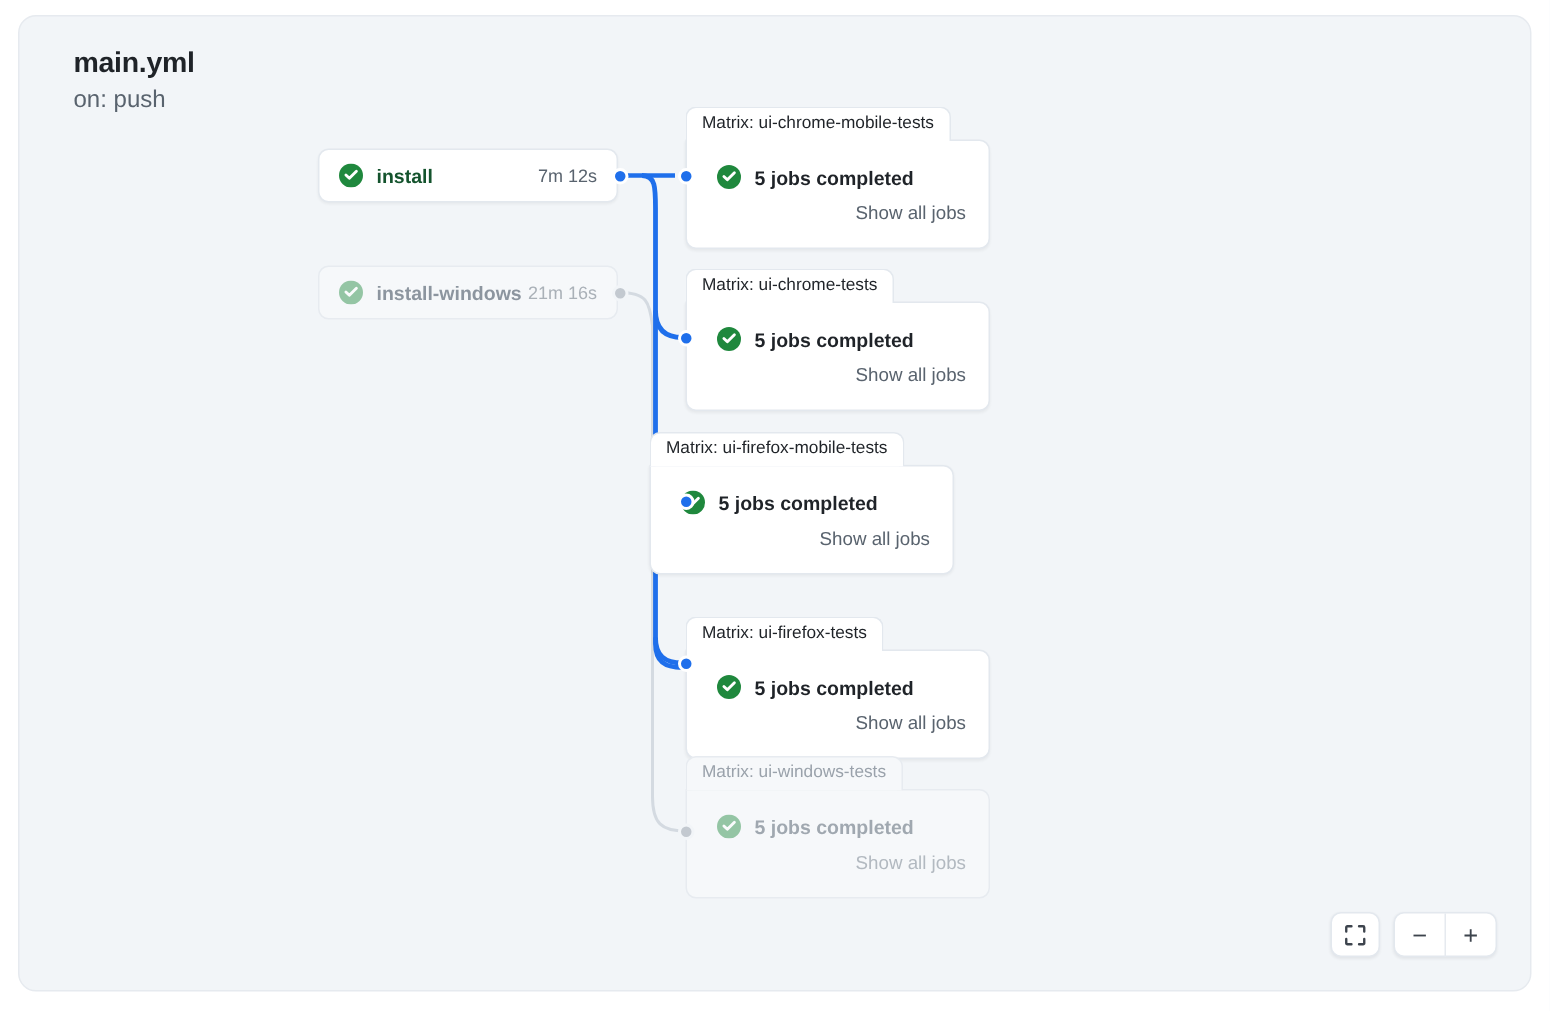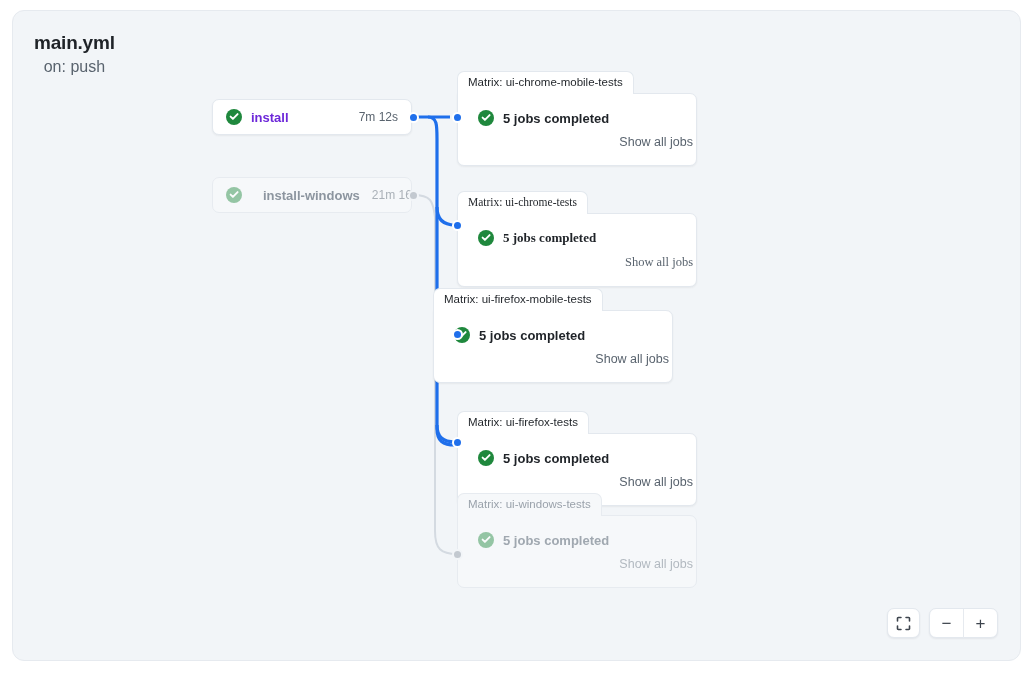--- a/index.html
+++ b/index.html
@@ -18,21 +18,21 @@
     position: absolute;
     left: 12px; top: 10px;
     width: 1009px; height: 651px;
     background: #f2f5f8;
     border: 1px solid #e6eaef;
     border-radius: 12px;
     overflow: hidden;
   }
 
   
-  .graph-header { position: absolute; left: 21px; top: 20px; text-align: center; }
+  .graph-header { position: absolute; left: 36px; top: 20px; }
   .graph-title {
     font-size: 19px; font-weight: bold; color: #1f2328;
     letter-spacing: -0.2px; line-height: 24px;
   }
   .graph-subtitle {
     font-size: 16px; color: #59636e; line-height: 20px; margin-top: 2px;
   }
 
   
   .edges { position: absolute; left: 0; top: 0; width: 1009px; height: 651px; }
@@ -42,38 +42,38 @@
     position: absolute;
     background: #ffffff;
     border: 1px solid #e3e8ee;
     border-radius: 7px;
     box-shadow: 0 1px 2px rgba(27,31,36,0.06);
     display: flex; align-items: center;
     padding: 0 13px;
     height: 36px;
   }
   .node .label {
-    font-size: 13px; font-weight: bold; color: #6d28d9;
+    font-size: 13px; font-weight: bold; color: #14532d;
     margin-left: 9px; flex: 1 1 auto; white-space: nowrap;
   }
   .node .duration {
     font-size: 12px; color: #59636e; white-space: nowrap;
   }
   .node.dimmed {
     background: #f6f8fa;
     border-color: #e7ebf0;
     box-shadow: none;
   }
   .node.dimmed .label { color: #8c959f; }
   .node.dimmed .duration { color: #aab1b8; text-align: center; }
 
   
   .matrix {
     position: absolute;
-    width: 240px;
+    width: 203px;
   }
   .matrix .tab {
     display: inline-block;
     background: #ffffff;
     border: 1px solid #e3e8ee;
     border-bottom: none;
     border-radius: 7px 7px 0 0;
     font-size: 11.5px;
     color: #1f2328;
     padding: 4px 10px 5px 10px;
@@ -81,21 +81,21 @@
     position: relative;
     z-index: 2;
     white-space: nowrap;
   }
   .matrix .body {
     background: #ffffff;
     border: 1px solid #e3e8ee;
     border-radius: 0 7px 7px 7px;
     box-shadow: 0 1px 2px rgba(27,31,36,0.06);
     margin-top: -1px;
-    padding: 16px 3px 16px 20px;
+    padding: 16px 15px 16px 20px;
     position: relative;
     z-index: 1;
   }
   .matrix .row { display: flex; align-items: center; }
   .matrix .row .txt {
     font-size: 13px; font-weight: bold; color: #1f2328; margin-left: 9px;
   }
   .matrix .showall {
     font-size: 12.5px; color: #59636e; margin-top: 9px; margin-left: 1px; text-align: right;
   }
@@ -176,21 +176,21 @@
     <div class="node" style="left:199px; top:88px; width:200px;">
       <svg class="check" viewBox="0 0 16 16">
         <circle cx="8" cy="8" r="8" fill="#1f883d"></circle>
         <path d="M11.6 5.1 L6.9 9.9 L4.6 7.6" fill="none" stroke="#ffffff" stroke-width="1.9" stroke-linecap="round" stroke-linejoin="round"></path>
       </svg>
       <span class="label">install</span>
       <span class="duration">7m 12s</span>
     </div>
     <div class="dot" style="left:395px; top:101px;"></div>
 
-    <div class="node dimmed" style="left:199px; top:166px; width:200px;gap:12px;">
+    <div class="node dimmed" style="left:199px; top:166px; width:200px;">
       <svg class="check dim" viewBox="0 0 16 16">
         <circle cx="8" cy="8" r="8" fill="#1f883d"></circle>
         <path d="M11.6 5.1 L6.9 9.9 L4.6 7.6" fill="none" stroke="#ffffff" stroke-width="1.9" stroke-linecap="round" stroke-linejoin="round"></path>
       </svg>
       <span class="label">install-windows</span>
       <span class="duration">21m 16s</span>
     </div>
     <div class="dot gray" style="left:395px; top:179px;"></div>
 
     <div class="matrix" style="left:444px; top:60px;">
@@ -201,21 +201,21 @@
             <circle cx="8" cy="8" r="8" fill="#1f883d"></circle>
             <path d="M11.6 5.1 L6.9 9.9 L4.6 7.6" fill="none" stroke="#ffffff" stroke-width="1.9" stroke-linecap="round" stroke-linejoin="round"></path>
           </svg>
           <span class="txt">5 jobs completed</span>
         </div>
         <div class="showall">Show all jobs</div>
       </div>
     </div>
     <div class="dot" style="left:439px; top:101px;"></div>
 
-    <div class="matrix" style="left:444px; top:180px;font-family:Liberation Serif, serif;">
+    <div class="matrix" style="left:444px; top:168px;">
       <span class="tab">Matrix: ui-chrome-tests</span>
       <div class="body">
         <div class="row">
           <svg class="check" viewBox="0 0 16 16">
             <circle cx="8" cy="8" r="8" fill="#1f883d"></circle>
             <path d="M11.6 5.1 L6.9 9.9 L4.6 7.6" fill="none" stroke="#ffffff" stroke-width="1.9" stroke-linecap="round" stroke-linejoin="round"></path>
           </svg>
           <span class="txt">5 jobs completed</span>
         </div>
         <div class="showall">Show all jobs</div>
@@ -246,21 +246,21 @@
             <circle cx="8" cy="8" r="8" fill="#1f883d"></circle>
             <path d="M11.6 5.1 L6.9 9.9 L4.6 7.6" fill="none" stroke="#ffffff" stroke-width="1.9" stroke-linecap="round" stroke-linejoin="round"></path>
           </svg>
           <span class="txt">5 jobs completed</span>
         </div>
         <div class="showall">Show all jobs</div>
       </div>
     </div>
     <div class="dot" style="left:439px; top:426px;"></div>
 
-    <div class="matrix dimmed" style="left:444px; top:482px;">
+    <div class="matrix dimmed" style="left:444px; top:493px;">
       <span class="tab">Matrix: ui-windows-tests</span>
       <div class="body">
         <div class="row">
           <svg class="check dim" viewBox="0 0 16 16">
             <circle cx="8" cy="8" r="8" fill="#1f883d"></circle>
             <path d="M11.6 5.1 L6.9 9.9 L4.6 7.6" fill="none" stroke="#ffffff" stroke-width="1.9" stroke-linecap="round" stroke-linejoin="round"></path>
           </svg>
           <span class="txt">5 jobs completed</span>
         </div>
         <div class="showall">Show all jobs</div>

